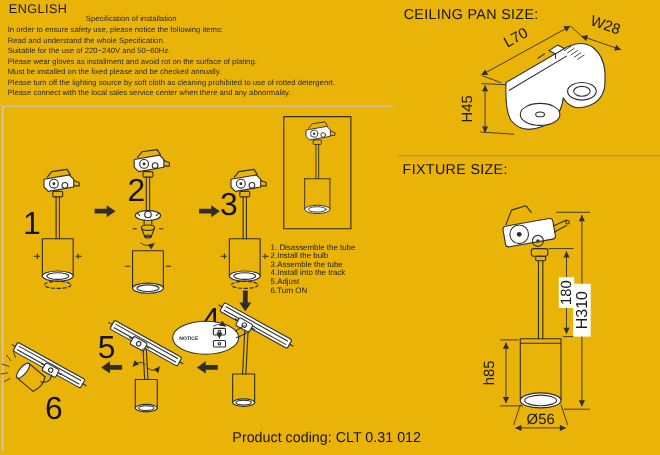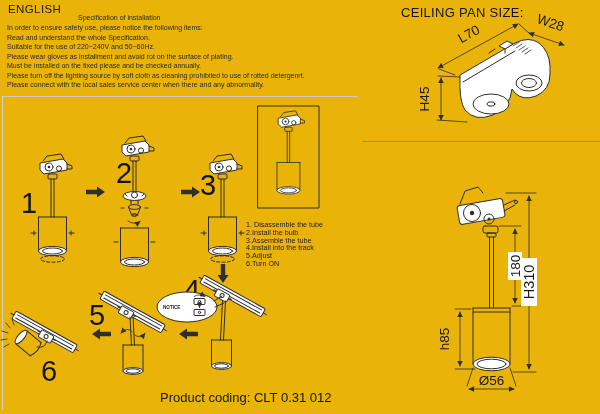--- a/index.html
+++ b/index.html
@@ -6,21 +6,21 @@
   .page{
     position:relative;width:600px;height:414px;background:#eab308;overflow:hidden;
     font-family:"Liberation Sans","DejaVu Sans",sans-serif;color:#1e1e1e;
   }
   .abs{position:absolute;}
   .divider{position:absolute;background:#bfbfbf;}
   .t-english{left:8px;top:3px;font-size:11.5px;letter-spacing:.4px;color:#1c1c1c;}
   .t-spec{left:78px;top:14px;font-size:7px;color:#2a2a2a;}
   .t-para{left:7px;top:23px;width:350px;font-size:7px;line-height:9.55px;color:#2a2a2a;}
   .t-section{font-size:13px;letter-spacing:.3px;color:#161616;}
-  .t-product{left:160px;top:390px;width:240px;text-align:left;font-size:13px;color:#161616;}
+  .t-product{left:177px;top:390px;width:240px;text-align:center;font-size:13px;color:#161616;}
   svg{position:absolute;overflow:visible;}
   .ln{fill:none;stroke:#2e2e2e;stroke-width:1;stroke-linecap:round;stroke-linejoin:round;}
   .lnw{fill:#ffffff;stroke:#2e2e2e;stroke-width:1;stroke-linejoin:round;}
   .thin{fill:none;stroke:#2e2e2e;stroke-width:.8;stroke-linecap:round;}
   .dash{stroke-dasharray:3 2.2;}
   .fl{fill:#2e2e2e;stroke:none;}
   .stepnum{font-family:"Liberation Sans",sans-serif;font-size:29px;fill:#141414;text-anchor:middle;}
   .listtxt{font-family:"Liberation Sans",sans-serif;font-size:7.2px;fill:#222222;}
   .dimtxt{font-family:"Liberation Sans",sans-serif;font-size:13.5px;fill:#1a1a1a;text-anchor:middle;}
   .dimbig{font-size:14.5px;}
@@ -40,21 +40,22 @@
   <div class="abs t-para">
     <div>In order to ensure safety use, please notice the following items:</div>
     <div>Read and understand the whole Specification.</div>
     <div>Suitable for the use of 220~240V and 50~60Hz.</div>
     <div>Please wear gloves as installment and avoid rot on the surface of plating.</div>
     <div>Must be installed on the fixed please and be checked annually.</div>
     <div>Please turn off the lighting source by soft cloth as cleaning prohibited to use of rotted detergenrt.</div>
     <div>Please connect with the local sales service center when there and any abnormality.</div>
   </div>
 
-  <div class="abs t-section" style="left:367px;top:5px;margin-left:34px;">CEILING PAN SIZE:</div>
+  <div class="abs t-section" style="left:367px;top:5px;">CEILING PAN SIZE:</div>
+  <div class="abs t-section" style="left:366px;top:146px;">FIXTURE SIZE:</div>
 
   <svg style="left:0;top:95px;" width="360" height="319" viewBox="0 0 360 319">
     <defs>
       <marker id="ah" viewBox="0 0 10 10" refX="9" refY="5" markerWidth="9" markerHeight="7" orient="auto-start-reverse">
         <path d="M0,0 L10,5 L0,10 Z" fill="#2e2e2e"></path>
       </marker>
       <g id="adapterhead">
         <path class="ln" d="M13,8 L17,3 L31,1 L34,6"></path>
         <path class="lnw" d="M10,10 L33,6 L37,10 L37,17 L14,21 L10,17 Z"></path>
         <circle class="ln" cx="19" cy="14" r="4"></circle>

